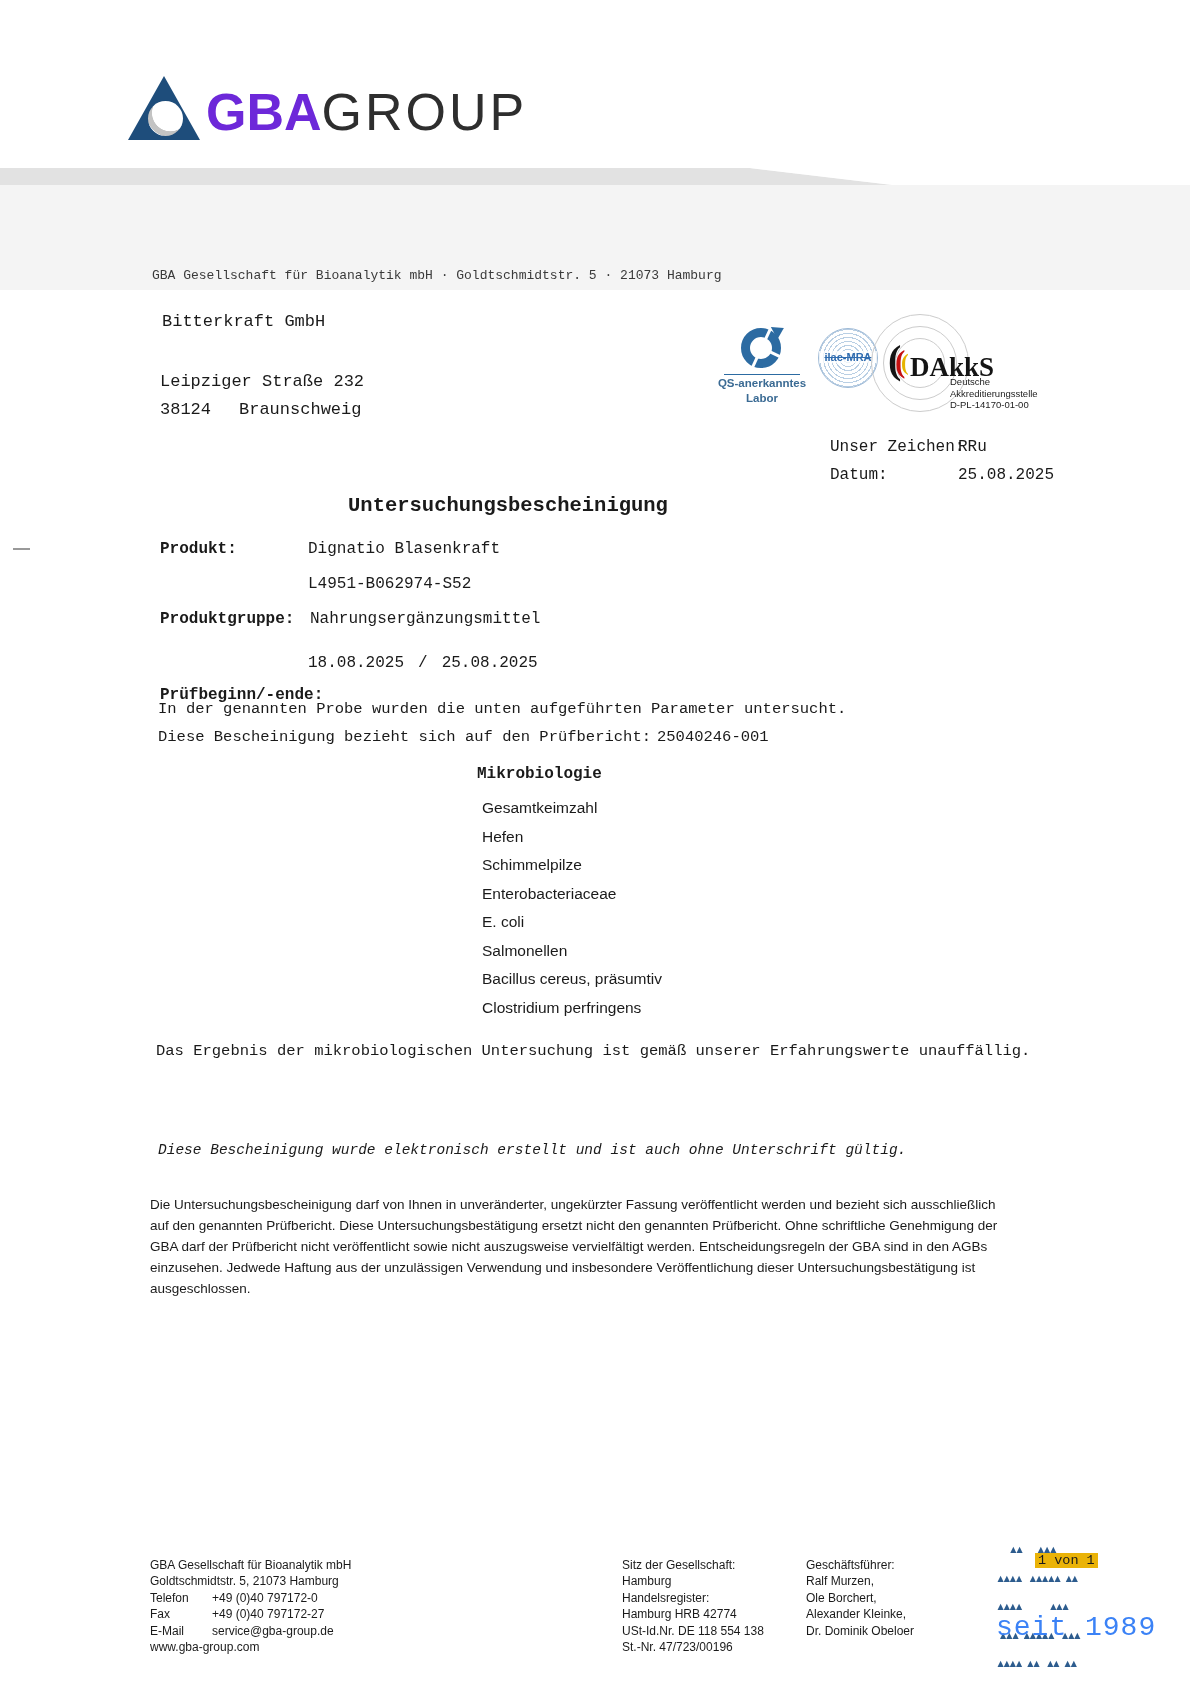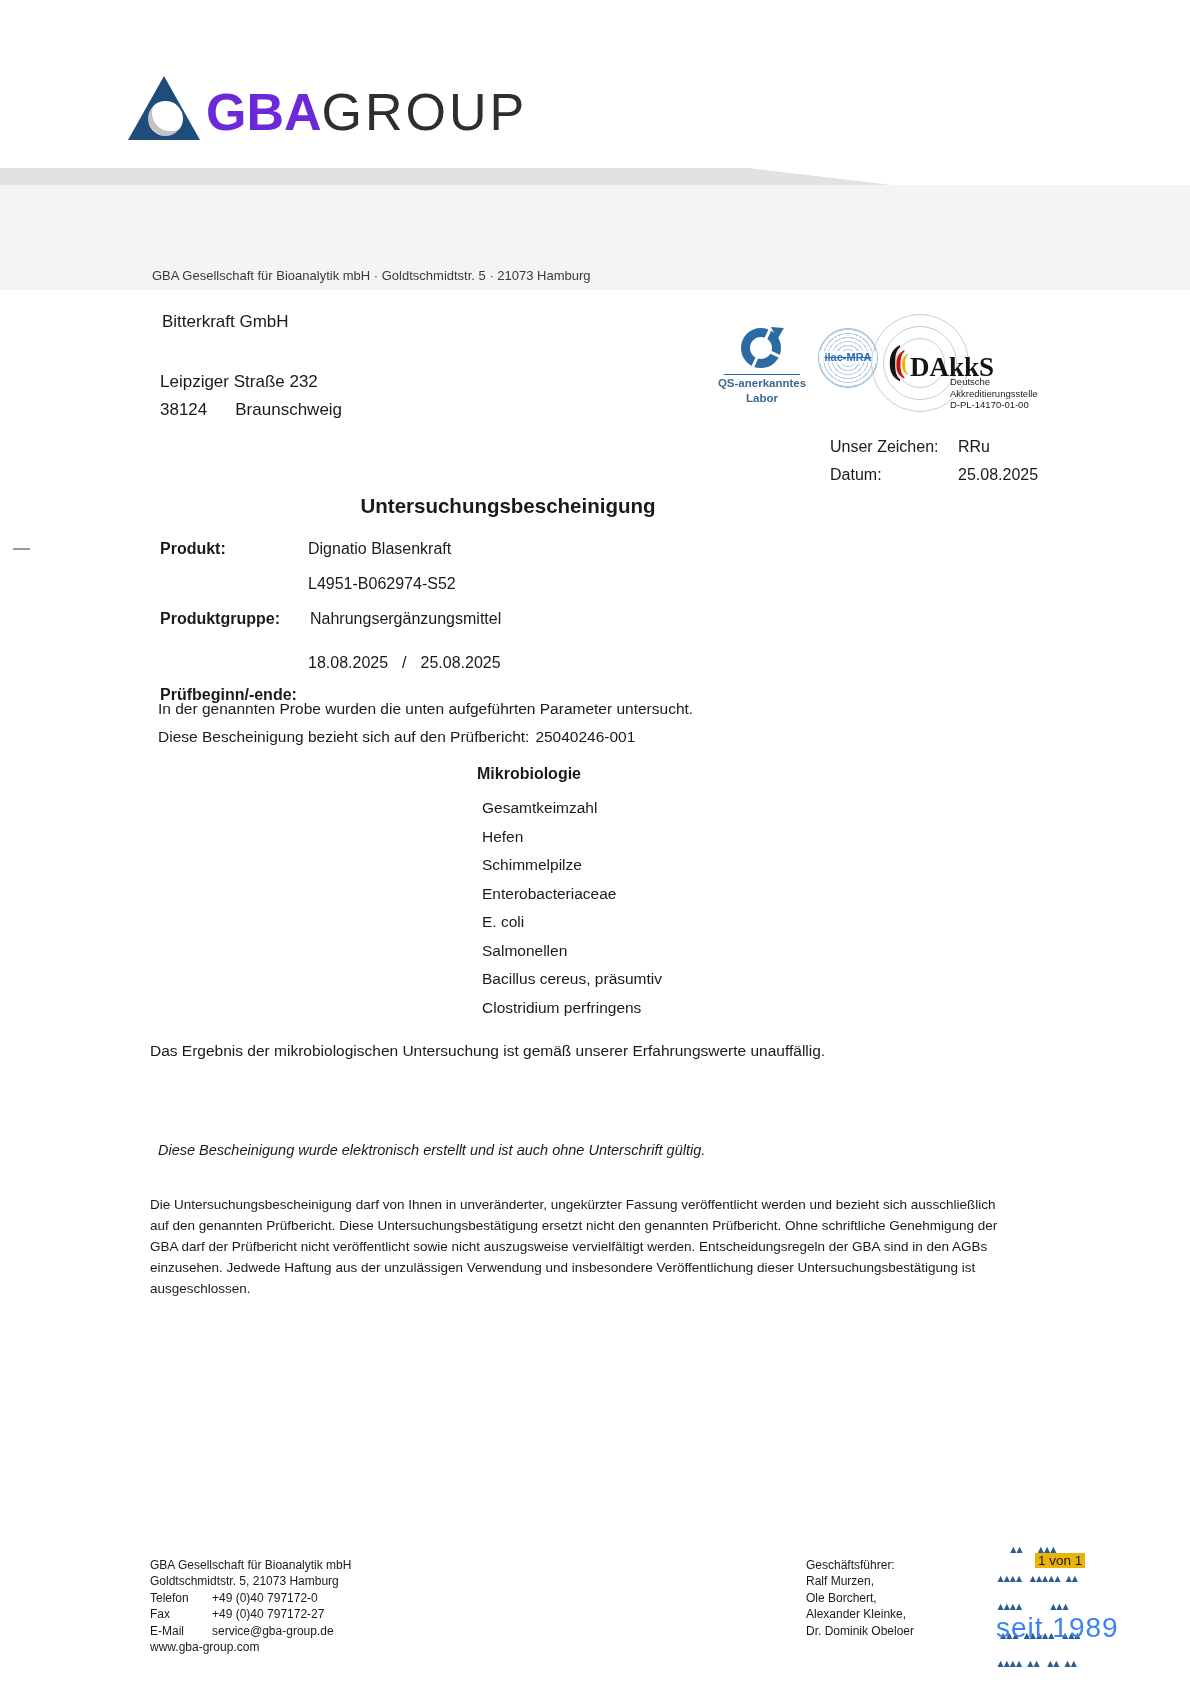--- a/index.html
+++ b/index.html
@@ -1,20 +1,20 @@
 <!DOCTYPE html>
 <html><head>
 <meta charset="utf-8">
 <style>
   html,body{margin:0;padding:0;background:#ffffff;}
   #page{
     position:relative;width:1190px;height:1684px;background:#ffffff;overflow:hidden;
     font-family:"Liberation Sans",sans-serif;color:#1a1a1a;
   }
-  .t{position:absolute;white-space:nowrap;}
+  .t{position:absolute;white-space:nowrap;font-family:Liberation Mono, monospace;}
 
   
   .logo-tri{position:absolute;left:128px;top:76px;width:72px;height:64px;
     background:#1e4d7b;clip-path:polygon(50% 0,100% 100%,0 100%);}
   .logo-circ{position:absolute;left:148px;top:101px;width:35px;height:35px;border-radius:50%;
     background:radial-gradient(circle at 64% 34%, #ffffff 0 56%, #c3c3c3 58% 74%, #ffffff 76%);}
   .brand{position:absolute;left:206px;top:84px;font-size:52px;line-height:56px;letter-spacing:0;}
   .brand .gba{font-weight:bold;color:#6d28d9;}
   .brand .group{font-weight:normal;color:#2e2e2e;letter-spacing:3px;}
 
@@ -175,21 +175,21 @@
     <div>Gesamtkeimzahl</div>
     <div>Hefen</div>
     <div>Schimmelpilze</div>
     <div>Enterobacteriaceae</div>
     <div>E. coli</div>
     <div>Salmonellen</div>
     <div>Bacillus cereus, präsumtiv</div>
     <div>Clostridium perfringens</div>
   </div>
 
-  <div class="t body-text" style="left:150px;top:1042px;">Das Ergebnis der mikrobiologischen Untersuchung ist gemäß unserer Erfahrungswerte unauffällig.</div>
+  <div class="t body-text" style="left:156px;top:1042px;">Das Ergebnis der mikrobiologischen Untersuchung ist gemäß unserer Erfahrungswerte unauffällig.</div>
 
   <div class="t italic-note">Diese Bescheinigung wurde elektronisch erstellt und ist auch ohne Unterschrift gültig.</div>
 
   <div class="legal">Die Untersuchungsbescheinigung darf von Ihnen in unveränderter, ungekürzter Fassung veröffentlicht werden und bezieht sich ausschließlich auf den genannten Prüfbericht. Diese Untersuchungsbestätigung ersetzt nicht den genannten Prüfbericht. Ohne schriftliche Genehmigung der GBA darf der Prüfbericht nicht veröffentlicht sowie nicht auszugsweise vervielfältigt werden. Entscheidungsregeln der GBA sind in den AGBs einzusehen. Jedwede Haftung aus der unzulässigen Verwendung und insbesondere Veröffentlichung dieser Untersuchungsbestätigung ist ausgeschlossen.</div>
 
   <div class="fold"></div>
 
   <div class="foot foot-col fc1">
     <div>GBA Gesellschaft für Bioanalytik mbH</div>
     <div>Goldtschmidtstr. 5, 21073 Hamburg</div>
@@ -201,20 +201,28 @@
         <span class="lab">Fax</span>
         <span>+49 (0)40 797172-27</span>
       </div>
     <div class="frow">
         <span class="lab">E-Mail</span>
         <span>service@gba-group.de</span>
       </div>
     <div>www.gba-group.com</div>
   </div>
 
+  <div class="foot foot-col fc2">
+    <div>Sitz der Gesellschaft:</div>
+    <div>Hamburg</div>
+    <div>Handelsregister:</div>
+    <div>Hamburg HRB 42774</div>
+    <div>USt-Id.Nr. DE 118 554 138</div>
+    <div>St.-Nr. 47/723/00196</div>
+  </div>
 
   <div class="foot foot-col fc3">
     <div>Geschäftsführer:</div>
     <div>Ralf Murzen,</div>
     <div>Ole Borchert,</div>
     <div>Alexander Kleinke,</div>
     <div>Dr. Dominik Obeloer</div>
   </div>
 
   <div class="seal-art">

